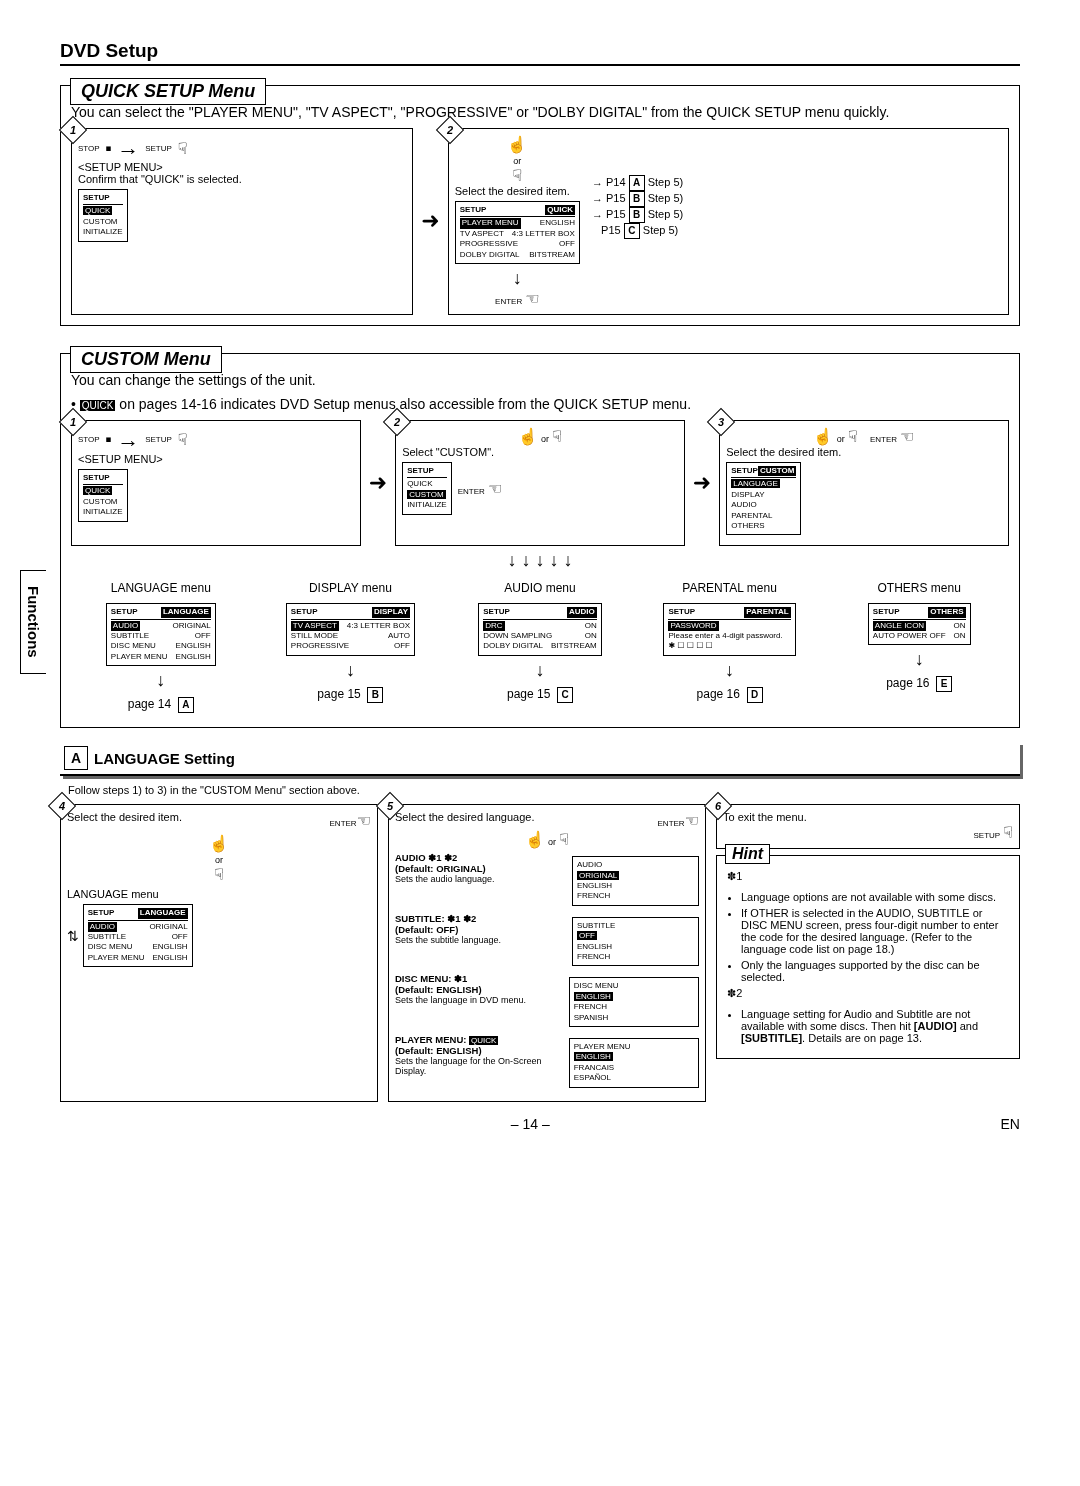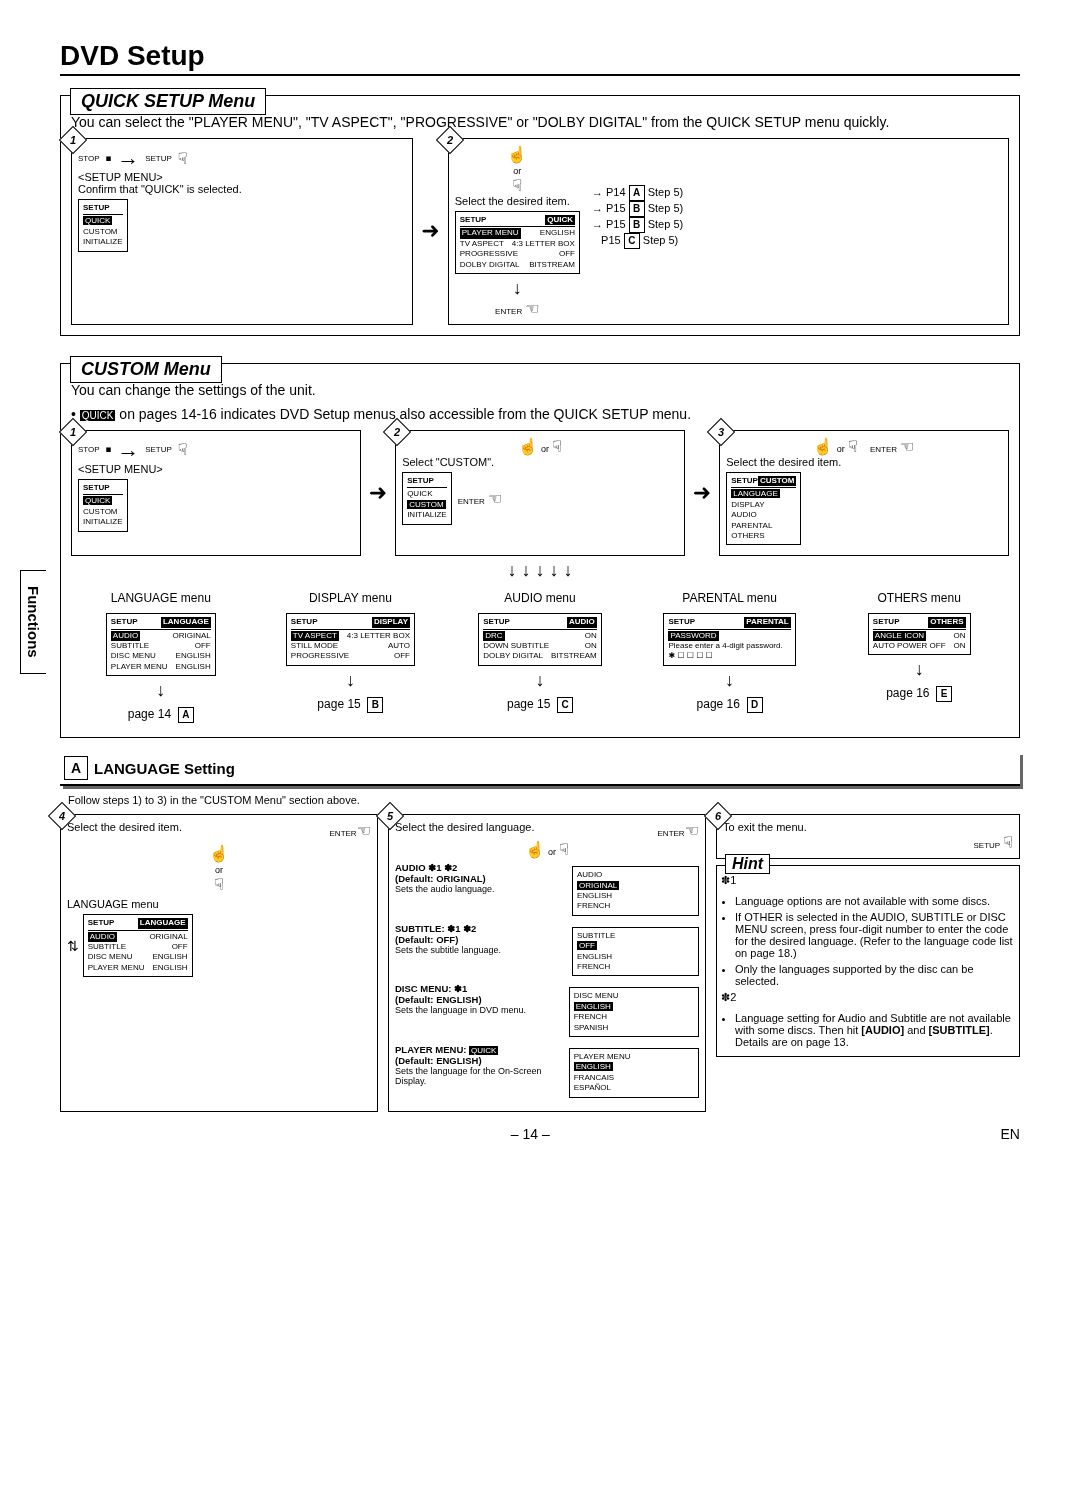--- a/index.html
+++ b/index.html
@@ -5,21 +5,21 @@
   body {
     margin: 0;
     padding: 40px 60px;
     font-family: Arial, Helvetica, sans-serif;
     font-size: 12px;
     width: 1080px;
     box-sizing: border-box;
     background: #fff;
     color: #000;
   }
-  h1 { font-size: 28px; margin: 0 0 2px 0; border-bottom: 2px solid #000; padding-bottom: 2px; }
+  h1 { font-size: 19px; margin: 0 0 2px 0; border-bottom: 2px solid #000; padding-bottom: 2px; }
   .section-header {
     font-weight: bold;
     font-style: italic;
     font-size: 18px;
     border: 1.5px solid #000;
     display: inline-block;
     padding: 2px 10px;
     background: #fff;
     position: relative;
     top: 10px;
@@ -110,21 +110,21 @@
     top:530px;
     writing-mode: vertical-rl;
     font-weight:bold;
     font-size:15px;
     padding:15px 4px;
     border:1px solid #000;
     border-right:none;
     background:#fff;
   }
   .footer { display:flex; justify-content:space-between; margin-top:14px; font-size:14px; }
-  .hint-box { border:1px solid #000; padding:4px; position:relative; font-size:11px; margin-top:6px;}
+  .hint-box { border:1px solid #000; padding:10px; position:relative; font-size:11px; margin-top:6px;}
   .hint-title { font-weight:bold; font-style:italic; font-size:16px; position:absolute; top:-12px; left:8px; background:#fff; padding:0 6px; border:1px solid #000;}
   ul.hints { margin:8px 0 0 0; padding-left:14px; }
   ul.hints li { margin-bottom:4px; }
   .small-note { font-size:11px; }
   .step-inner-row { display:flex; align-items:center; gap:6px; }
   .setting-block { font-size:9px; margin:3px 0; }
   .setting-block b { font-size:9.5px; }
   .col3 { display:flex; gap:10px; }
   .col3 > div { flex:1; }
   .pageref { font-size:12px; margin-top:6px; text-align:center;}
@@ -360,21 +360,21 @@
     <div class="title">AUDIO menu</div>
     <div class="mini-panel" style="text-align:left">
       <div class="hdr">
               <span>SETUP</span>
               <span class="hl">AUDIO</span>
             </div>
       <div class="row">
               <span class="hl">DRC</span>
               <span>ON</span>
             </div><div class="row">
-              <span class="">DOWN SUBTITLE</span>
+              <span class="">DOWN SAMPLING</span>
               <span>ON</span>
             </div><div class="row">
               <span class="">DOLBY DIGITAL</span>
               <span>BITSTREAM</span>
             </div>
     </div>
     <div class="arrow-down">↓</div>
     <div class="pageref">page 15 &nbsp;<span class="box-letter">C</span></div>
   </div>
         <div class="menu-col">

